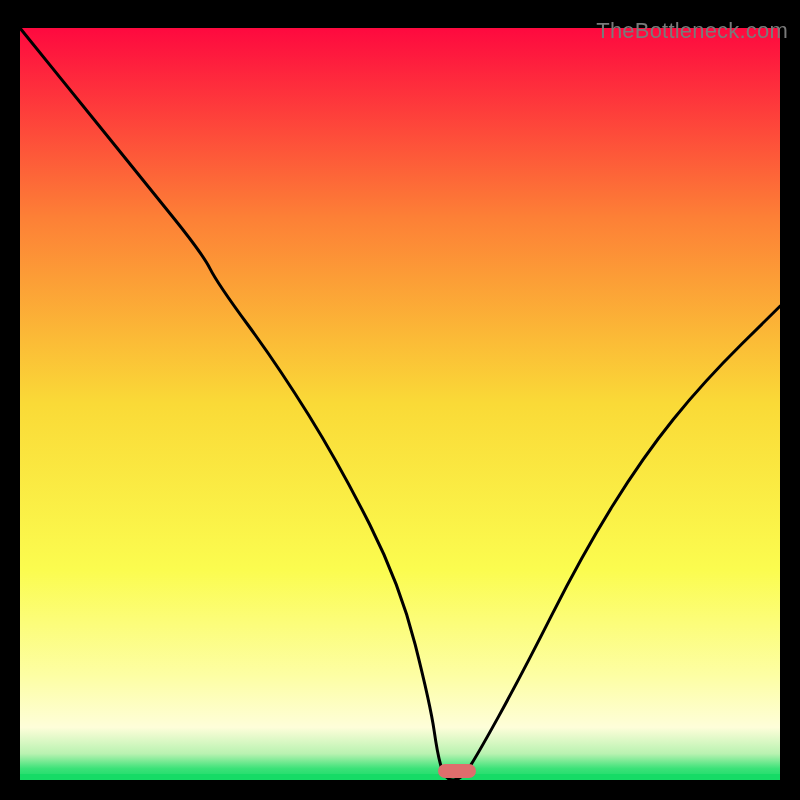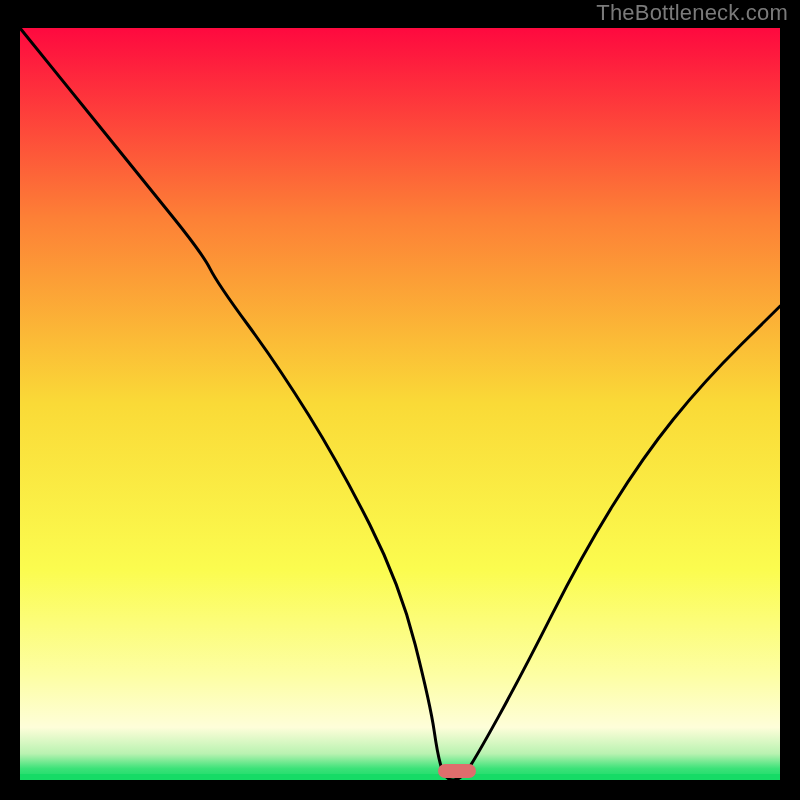--- a/index.html
+++ b/index.html
@@ -12,21 +12,21 @@
     font-family: Arial, Helvetica, sans-serif;
   }
   .frame {
     position: relative;
     width: 800px;
     height: 800px;
     background: #000;
   }
   .watermark {
     position: absolute;
-    top: 0;
+    top: 18px;
     right: 12px;
     color: #7a7a7a;
     font-size: 22px;
     font-weight: 400;
     letter-spacing: 0.2px;
     z-index: 4;
   }
   .plot-area {
     position: absolute;
     left: 20px;

